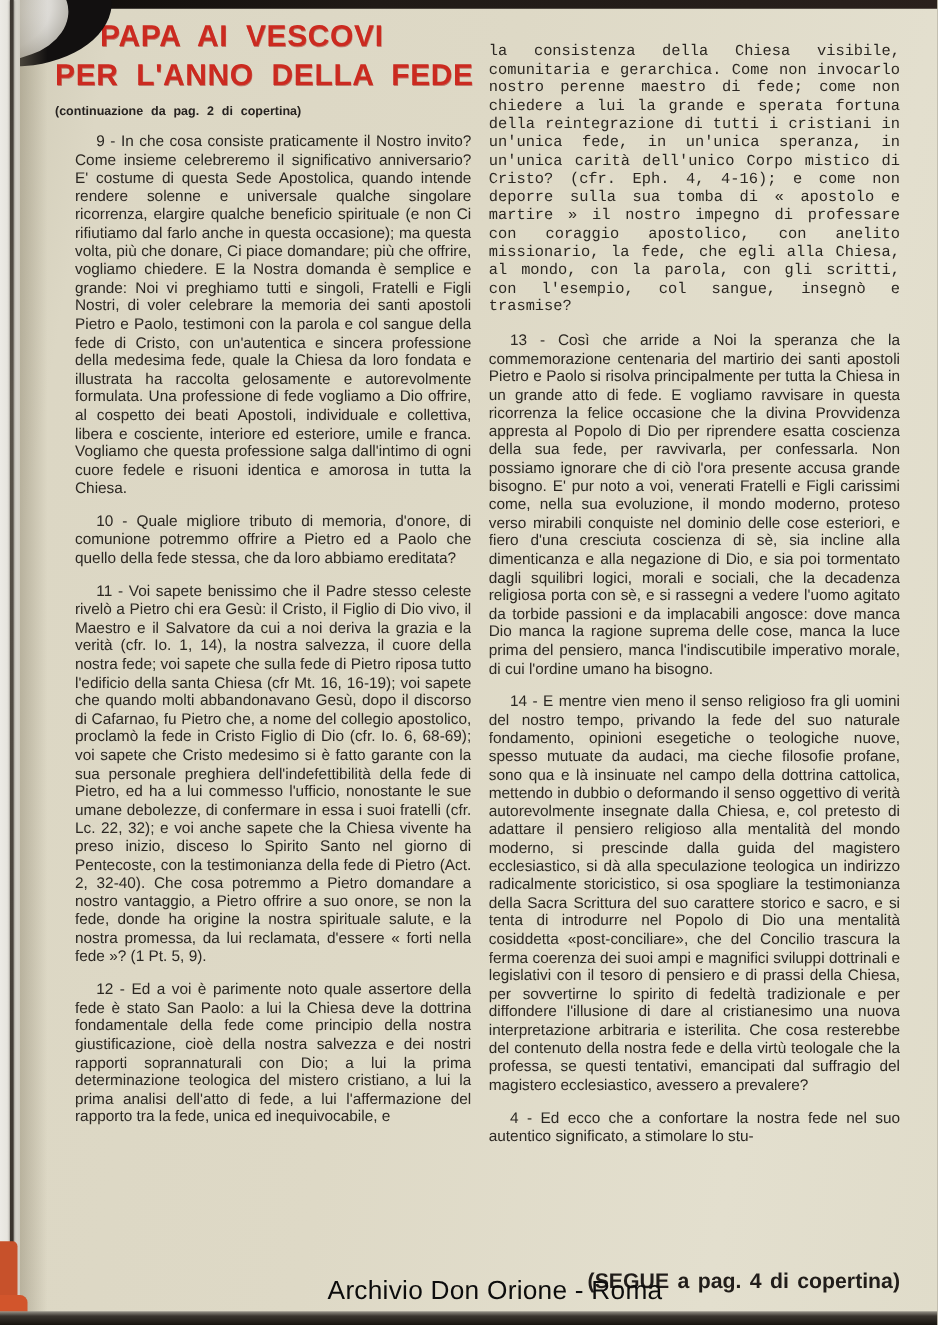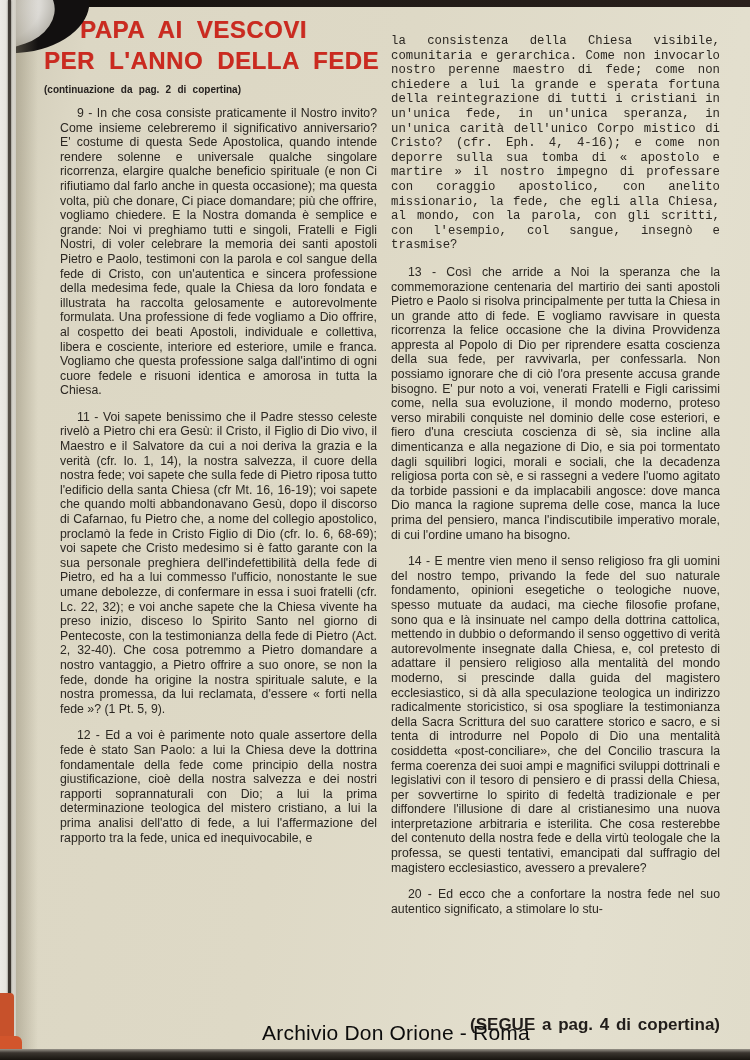--- a/index.html
+++ b/index.html
@@ -127,29 +127,30 @@
 
   <h1 class="title">
     <span style="display:block">IL PAPA AI VESCOVI</span>
     <span style="display:block">PER L'ANNO DELLA FEDE</span>
   </h1>
 
   <p class="subtitle">(continuazione da pag. 2 di copertina)</p>
 
   <div class="col col-left">
     <p>9 - In che cosa consiste praticamente il Nostro invito? Come insieme celebreremo il significativo anniversario? E' costume di questa Sede Apostolica, quando intende rendere solenne e universale qualche singolare ricorrenza, elargire qualche beneficio spirituale (e non Ci rifiutiamo dal farlo anche in questa occasione); ma questa volta, più che donare, Ci piace domandare; più che offrire, vogliamo chiedere. E la Nostra domanda è semplice e grande: Noi vi preghiamo tutti e singoli, Fratelli e Figli Nostri, di voler celebrare la memoria dei santi apostoli Pietro e Paolo, testimoni con la parola e col sangue della fede di Cristo, con un'autentica e sincera professione della medesima fede, quale la Chiesa da loro fondata e illustrata ha raccolta gelosamente e autorevolmente formulata. Una professione di fede vogliamo a Dio offrire, al cospetto dei beati Apostoli, individuale e collettiva, libera e cosciente, interiore ed esteriore, umile e franca. Vogliamo che questa professione salga dall'intimo di ogni cuore fedele e risuoni identica e amorosa in tutta la Chiesa.</p>
+    <p>10 - Quale migliore tributo di memoria, d'onore, di comunione potremmo offrire a Pietro ed a Paolo che quello della fede stessa, che da loro abbiamo ereditata?</p>
     <p>11 - Voi sapete benissimo che il Padre stesso celeste rivelò a Pietro chi era Gesù: il Cristo, il Figlio di Dio vivo, il Maestro e il Salvatore da cui a noi deriva la grazia e la verità (cfr. Io. 1, 14), la nostra salvezza, il cuore della nostra fede; voi sapete che sulla fede di Pietro riposa tutto l'edificio della santa Chiesa (cfr Mt. 16, 16-19); voi sapete che quando molti abbandonavano Gesù, dopo il discorso di Cafarnao, fu Pietro che, a nome del collegio apostolico, proclamò la fede in Cristo Figlio di Dio (cfr. Io. 6, 68-69); voi sapete che Cristo medesimo si è fatto garante con la sua personale preghiera dell'indefettibilità della fede di Pietro, ed ha a lui commesso l'ufficio, nonostante le sue umane debolezze, di confermare in essa i suoi fratelli (cfr. Lc. 22, 32); e voi anche sapete che la Chiesa vivente ha preso inizio, disceso lo Spirito Santo nel giorno di Pentecoste, con la testimonianza della fede di Pietro (Act. 2, 32-40). Che cosa potremmo a Pietro domandare a nostro vantaggio, a Pietro offrire a suo onore, se non la fede, donde ha origine la nostra spirituale salute, e la nostra promessa, da lui reclamata, d'essere « forti nella fede »? (1 Pt. 5, 9).</p>
     <p>12 - Ed a voi è parimente noto quale assertore della fede è stato San Paolo: a lui la Chiesa deve la dottrina fondamentale della fede come principio della nostra giustificazione, cioè della nostra salvezza e dei nostri rapporti soprannaturali con Dio; a lui la prima determinazione teologica del mistero cristiano, a lui la prima analisi dell'atto di fede, a lui l'affermazione del rapporto tra la fede, unica ed inequivocabile, e</p>
   </div>
 
   <div class="col col-right">
     <p class="no-indent">la consistenza della Chiesa visibile, comunitaria e gerarchica. Come non invocarlo nostro perenne maestro di fede; come non chiedere a lui la grande e sperata fortuna della reintegrazione di tutti i cristiani in un'unica fede, in un'unica speranza, in un'unica carità dell'unico Corpo mistico di Cristo? (cfr. Eph. 4, 4-16); e come non deporre sulla sua tomba di « apostolo e martire » il nostro impegno di professare con coraggio apostolico, con anelito missionario, la fede, che egli alla Chiesa, al mondo, con la parola, con gli scritti, con l'esempio, col sangue, insegnò e trasmise?</p>
     <p>13 - Così che arride a Noi la speranza che la commemorazione centenaria del martirio dei santi apostoli Pietro e Paolo si risolva principalmente per tutta la Chiesa in un grande atto di fede. E vogliamo ravvisare in questa ricorrenza la felice occasione che la divina Provvidenza appresta al Popolo di Dio per riprendere esatta coscienza della sua fede, per ravvivarla, per confessarla. Non possiamo ignorare che di ciò l'ora presente accusa grande bisogno. E' pur noto a voi, venerati Fratelli e Figli carissimi come, nella sua evoluzione, il mondo moderno, proteso verso mirabili conquiste nel dominio delle cose esteriori, e fiero d'una cresciuta coscienza di sè, sia incline alla dimenticanza e alla negazione di Dio, e sia poi tormentato dagli squilibri logici, morali e sociali, che la decadenza religiosa porta con sè, e si rassegni a vedere l'uomo agitato da torbide passioni e da implacabili angosce: dove manca Dio manca la ragione suprema delle cose, manca la luce prima del pensiero, manca l'indiscutibile imperativo morale, di cui l'ordine umano ha bisogno.</p>
     <p>14 - E mentre vien meno il senso religioso fra gli uomini del nostro tempo, privando la fede del suo naturale fondamento, opinioni esegetiche o teologiche nuove, spesso mutuate da audaci, ma cieche filosofie profane, sono qua e là insinuate nel campo della dottrina cattolica, mettendo in dubbio o deformando il senso oggettivo di verità autorevolmente insegnate dalla Chiesa, e, col pretesto di adattare il pensiero religioso alla mentalità del mondo moderno, si prescinde dalla guida del magistero ecclesiastico, si dà alla speculazione teologica un indirizzo radicalmente storicistico, si osa spogliare la testimonianza della Sacra Scrittura del suo carattere storico e sacro, e si tenta di introdurre nel Popolo di Dio una mentalità cosiddetta «post-conciliare», che del Concilio trascura la ferma coerenza dei suoi ampi e magnifici sviluppi dottrinali e legislativi con il tesoro di pensiero e di prassi della Chiesa, per sovvertirne lo spirito di fedeltà tradizionale e per diffondere l'illusione di dare al cristianesimo una nuova interpretazione arbitraria e isterilita. Che cosa resterebbe del contenuto della nostra fede e della virtù teologale che la professa, se questi tentativi, emancipati dal suffragio del magistero ecclesiastico, avessero a prevalere?</p>
-    <p>20 - Ed ecco che a confortare la nostra fede nel suo autentico significato, a stimolare lo stu-</p>
+    <p>4 - Ed ecco che a confortare la nostra fede nel suo autentico significato, a stimolare lo stu-</p>
   </div>
 
   <p class="continuation-note">(SEGUE a pag. 4 di copertina)</p>
 
   <p class="archive-caption">Archivio Don Orione - Roma</p>
 
   <div class="top-edge-bar"></div>
   <div class="corner-blob"></div>
   <div class="corner-curl"></div>
   <div class="left-edge-strip"></div>

